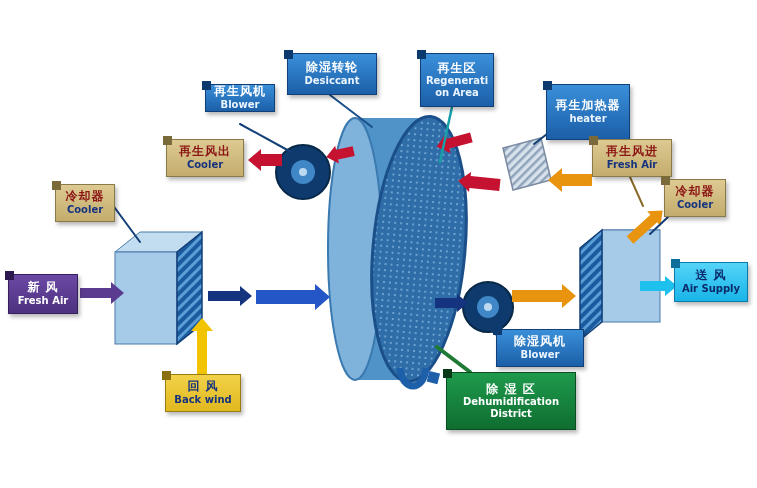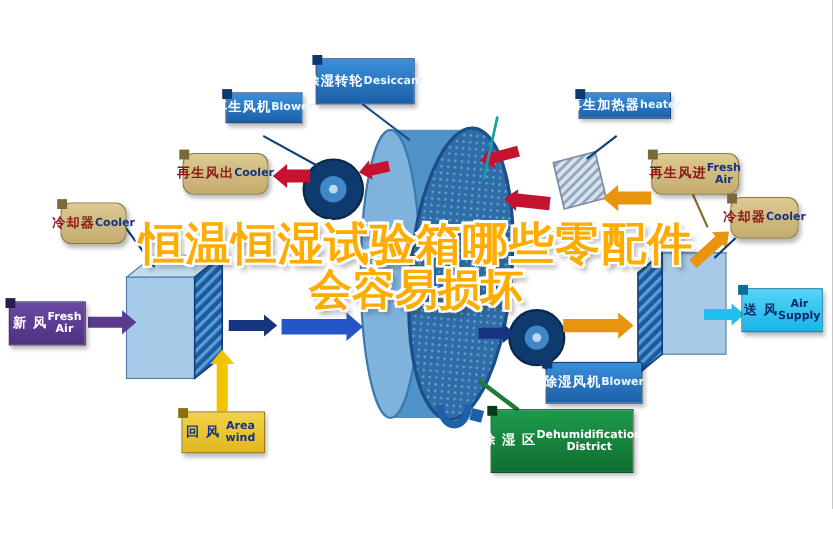--- a/index.html
+++ b/index.html
@@ -1,32 +1,32 @@
 <!DOCTYPE html>
 <html><head>
 <meta charset="utf-8">
 <style>
   * { margin:0; padding:0; box-sizing:border-box; }
   html,body { background:#888; }
   body { font-family:"DejaVu Sans","Liberation Sans",sans-serif; }
   .canvas { position:relative; width:757px; height:488px; background:#ffffff; overflow:hidden; margin:0 auto; }
   svg.layer { position:absolute; left:0; top:0; z-index:1; }
 
-  .label { position:absolute; display:flex; flex-direction:row; align-items:center; justify-content:center;
+  .label { position:absolute; display:flex; flex-direction:column; align-items:center; justify-content:center;
            text-align:center; border:1px solid rgba(0,0,0,.4); box-shadow:2px 3px 4px rgba(0,0,0,.28);
            padding:2px 3px; line-height:1.15; z-index:3; }
   .label .zh { font-weight:bold; font-size:12px; letter-spacing:1px; white-space:nowrap; }
   .label .en { font-weight:bold; font-size:10px; overflow-wrap:break-word; max-width:100%; }
   .label::before { content:""; position:absolute; left:-4px; top:-4px; width:9px; height:9px; }
 
   .blue   { background:linear-gradient(180deg,#3a8fd9,#1b5fa8); border-color:#123f78; color:#fff; }
   .blue .en { color:#eaf5ff; }
   .blue::before { background:#0d3a6e; }
 
-  .tan    { background:linear-gradient(180deg,#ddca92,#c3ac6d); border-color:#8a7a48;border-radius:10px; }
+  .tan    { background:linear-gradient(180deg,#ddca92,#c3ac6d); border-color:#8a7a48; }
   .tan .zh { color:#8b1515; }
   .tan .en { color:#16337f; }
   .tan::before { background:#7a6a3a; }
 
   .purple { background:linear-gradient(180deg,#6a49a4,#4e3180); border-color:#35205c; color:#fff; }
   .purple::before { background:#2c1a4e; }
 
   .cyan   { background:linear-gradient(180deg,#55d4f8,#18b4e8); border-color:#0d7aa8; }
   .cyan .zh, .cyan .en { color:#0a2a6a; }
   .cyan::before { background:#0d6e9a; }
@@ -133,27 +133,31 @@
       <line x1="500" y1="338" x2="492" y2="331" stroke="#123f78" stroke-width="2"></line>
       <line x1="470" y1="372" x2="437" y2="347" stroke="#1e7a34" stroke-width="4"></line>
     </g>
   </svg>
 
   <div class="label blue" style="left:287px;top:53px;width:90px;height:42px">
     <span class="zh">除湿转轮</span>
     <span class="en">Desiccant</span>
   </div>
 
+  <div class="label blue" style="left:420px;top:53px;width:74px;height:54px">
+    <span class="zh">再生区</span>
+    <span class="en">Regeneration Area</span>
+  </div>
 
   <div class="label blue" style="left:205px;top:84px;width:70px;height:28px">
     <span class="zh">再生风机</span>
     <span class="en">Blower</span>
   </div>
 
-  <div class="label blue" style="left:526px;top:84px;width:84px;height:24px">
+  <div class="label blue" style="left:546px;top:84px;width:84px;height:56px">
     <span class="zh">再生加热器</span>
     <span class="en">heater</span>
   </div>
 
   <div class="label tan" style="left:166px;top:139px;width:78px;height:38px">
     <span class="zh">再生风出</span>
     <span class="en">Cooler</span>
   </div>
 
   <div class="label tan" style="left:592px;top:139px;width:80px;height:38px">
@@ -176,31 +180,27 @@
     <span class="en">Fresh Air</span>
   </div>
 
   <div class="label cyan" style="left:674px;top:262px;width:74px;height:40px">
     <span class="zh">送 风</span>
     <span class="en">Air Supply</span>
   </div>
 
   <div class="label yellow" style="left:165px;top:374px;width:76px;height:38px">
     <span class="zh">回 风</span>
-    <span class="en">Area wind</span>
+    <span class="en">Back wind</span>
   </div>
 
   <div class="label blue" style="left:496px;top:329px;width:88px;height:38px">
     <span class="zh">除湿风机</span>
     <span class="en">Blower</span>
   </div>
 
   <div class="label green" style="left:446px;top:372px;width:130px;height:58px">
     <span class="zh">除 湿 区</span>
     <span class="en">Dehumidification District</span>
   </div>
 
-  <div class="title">
-    <div class="t1">恒温恒湿试验箱哪些零配件</div>
-    <div class="t2">会容易损坏</div>
-  </div>
 
 </div>
 
 </body></html>

